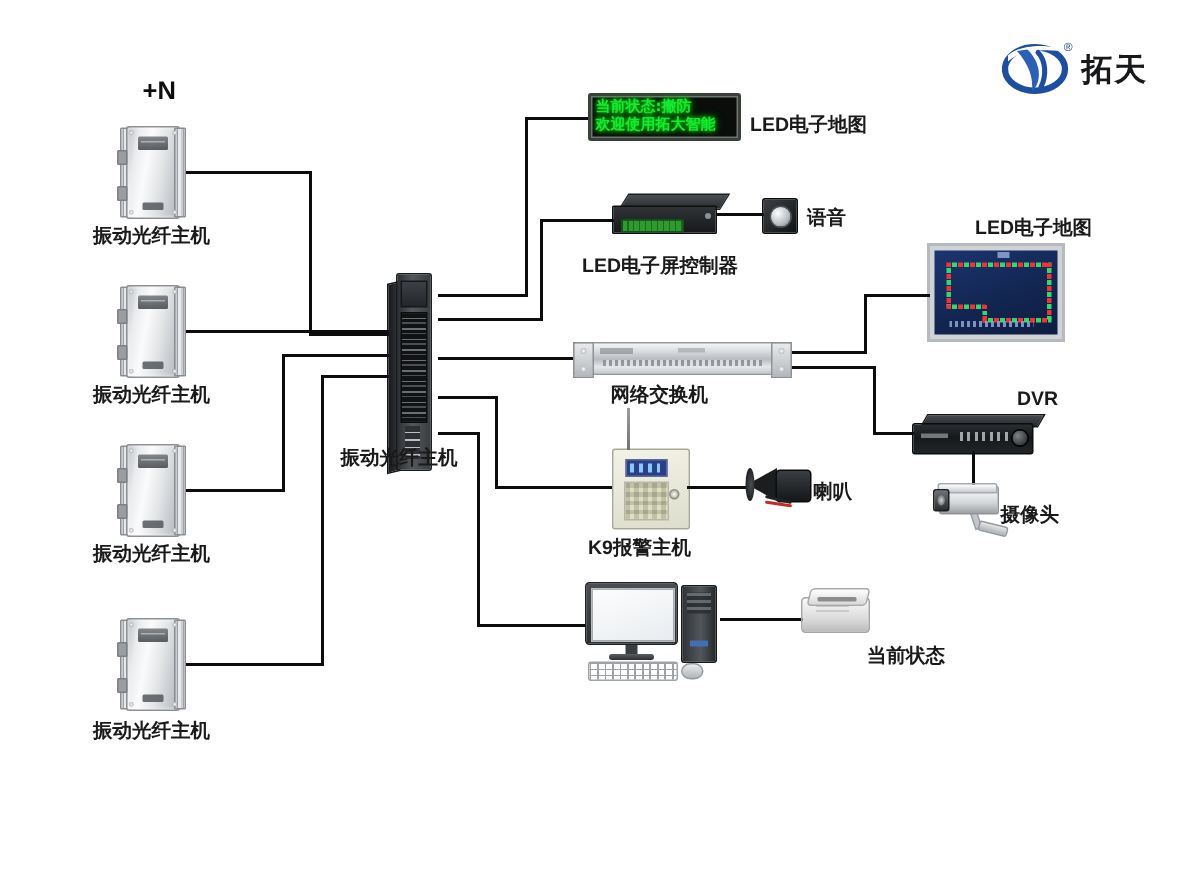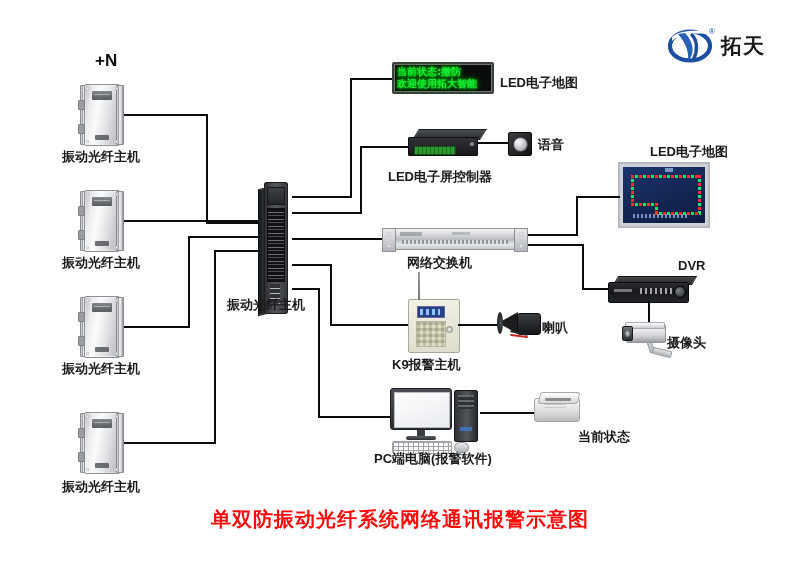--- a/index.html
+++ b/index.html
@@ -427,25 +427,23 @@
       </div>
       <div class="neck"></div>
       <div class="base"></div>
     <div class="tower">
         <div class="bay"></div>
         <div class="pw"></div>
       </div>
     <div class="kb"></div>
       <div class="mouse"></div>
   </div>
-  <div class="lbl" style="left:374px;top:450px;">PC端电脑(报警软件)</div>
 
   <div class="wire h" style="left:480px;top:412px;width:58px;"></div>
   <div class="prn" style="left:534px;top:392px;">
     <div class="b"></div>
       <div class="lid"></div>
       <div class="slot"></div>
       <div class="lines"></div>
   </div>
   <div class="lbl" style="left:578px;top:428px;">当前状态</div>
 
-  <div class="title" style="top:506px;">单双防振动光纤系统网络通讯报警示意图</div>
 </div>
 
 </body></html>

